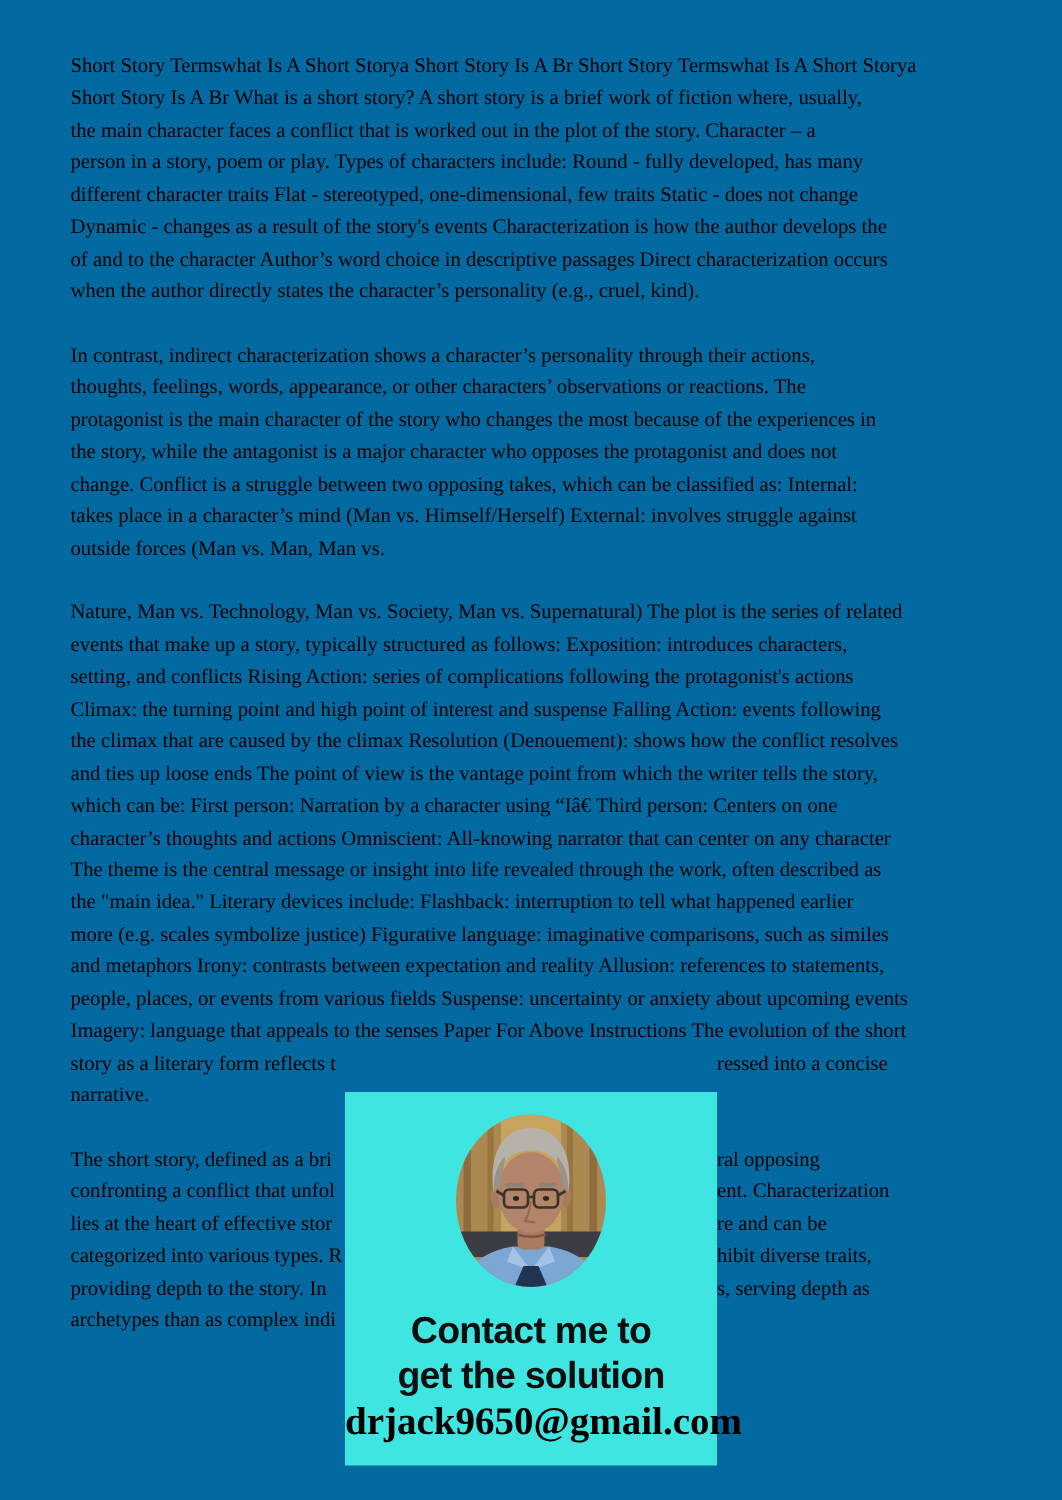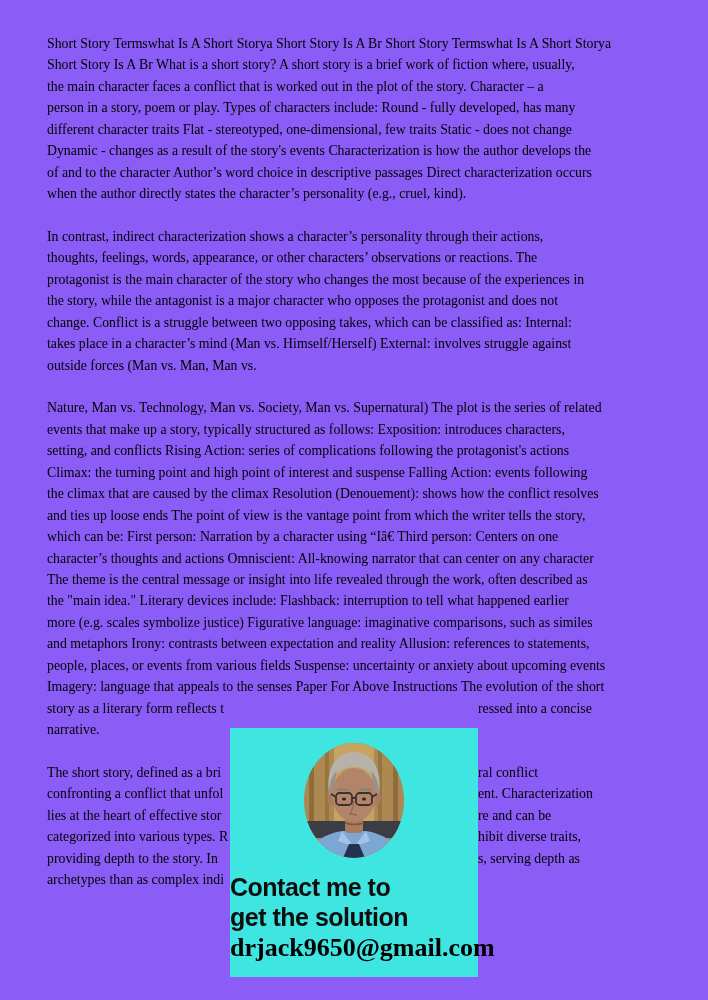--- a/index.html
+++ b/index.html
@@ -1,20 +1,20 @@
 <!DOCTYPE html>
 <html><head>
 <meta charset="utf-8">
 <style>
   html, body { margin: 0; padding: 0; background: #ffffff; }
   .page {
     position: relative;
     width: 708px;
     height: 1000px;
-    background: #8b5cf6;
+    background: #0369a1;
     overflow: hidden;
     font-family: "Liberation Serif", "DejaVu Serif", serif;
     color: #000000;
   }
   .textblock {
     position: absolute;
     left: 47px;
     top: 33px;
     width: 620px;
     font-size: 13.8px;
@@ -33,20 +33,21 @@
     white-space: nowrap;
   }
   .overlay {
     position: absolute;
     left: 230px;
     top: 728px;
     width: 248px;
     height: 249px;
     background: #3fe5e1;
     z-index: 10;
+    text-align: center;
   }
   .photo {
     position: absolute;
     left: 50%;
     top: 15px;
     transform: translateX(-50%);
     width: 100px;
     height: 115px;
   }
   .contact-line {
@@ -211,21 +212,21 @@
       <div class="line">
     <span class="lfrag">narrative.</span>
     <span class="rfrag"></span>
   </div>
       <div class="line">
     <span class="lfrag"></span>
     <span class="rfrag"></span>
   </div>
       <div class="line">
     <span class="lfrag">The short story, defined as a bri</span>
-    <span class="rfrag">ral conflict</span>
+    <span class="rfrag">ral opposing</span>
   </div>
       <div class="line">
     <span class="lfrag">confronting a conflict that unfol</span>
     <span class="rfrag">ent. Characterization</span>
   </div>
       <div class="line">
     <span class="lfrag">lies at the heart of effective stor</span>
     <span class="rfrag">re and can be</span>
   </div>
       <div class="line">

